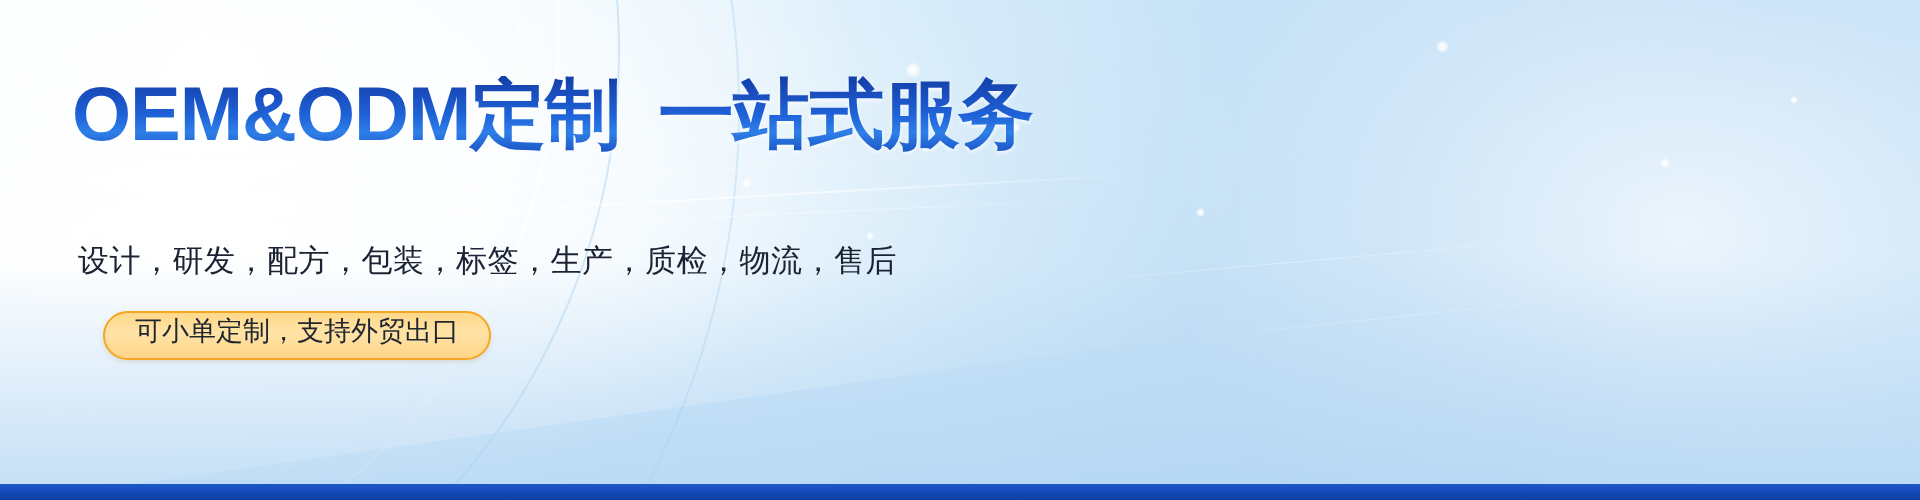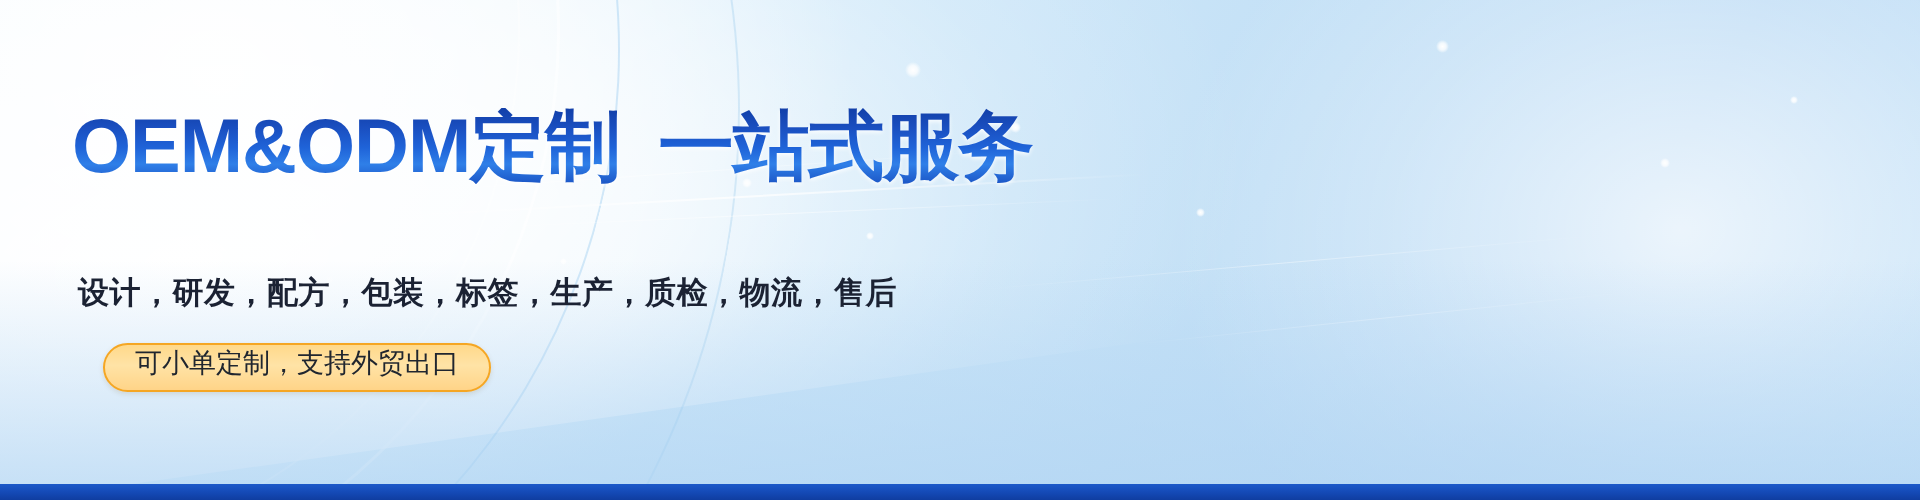--- a/index.html
+++ b/index.html
@@ -89,41 +89,40 @@
   
   .sparkle{
     position:absolute; border-radius:50%;
     background:radial-gradient(circle, rgba(255,255,255,1) 0%, rgba(255,255,255,.75) 38%, rgba(255,255,255,0) 72%);
   }
 
   
   .content{
     position:absolute; left:0; top:0; width:1050px; height:464px;
     z-index:6;
-    margin-top:32px;
   }
 
   .headline{
     position:absolute; left:72px; top:76px;
     font-size:76px; line-height:1.0;
     font-weight:bold; letter-spacing:-1px;
     white-space:nowrap;
     font-family:"Liberation Sans","DejaVu Sans",sans-serif;
     background:linear-gradient(180deg,#123fa8 0%,#1a4fc0 26%,#1f63d8 52%,#2f7fe8 74%,#1c56c6 100%);
     -webkit-background-clip:text;
     background-clip:text;
     color:transparent;
     -webkit-text-fill-color:transparent;
     filter:drop-shadow(0 2px 2px rgba(255,255,255,.85));
   }
   .headline .gap{ display:inline-block; width:38px; }
 
   .subtitle{
     position:absolute; left:78px; top:240px;
-    font-size:31px; font-weight:bold;
+    font-size:31px; font-weight:normal;
     color:#1b2233;
     letter-spacing:.5px;
     white-space:nowrap;
     font-family:"Liberation Sans","DejaVu Sans",sans-serif;
   }
 
   .pill{
     position:absolute; left:103px; top:311px;
     height:49px; padding:0 30px;
     display:flex; align-items:flex-start;

